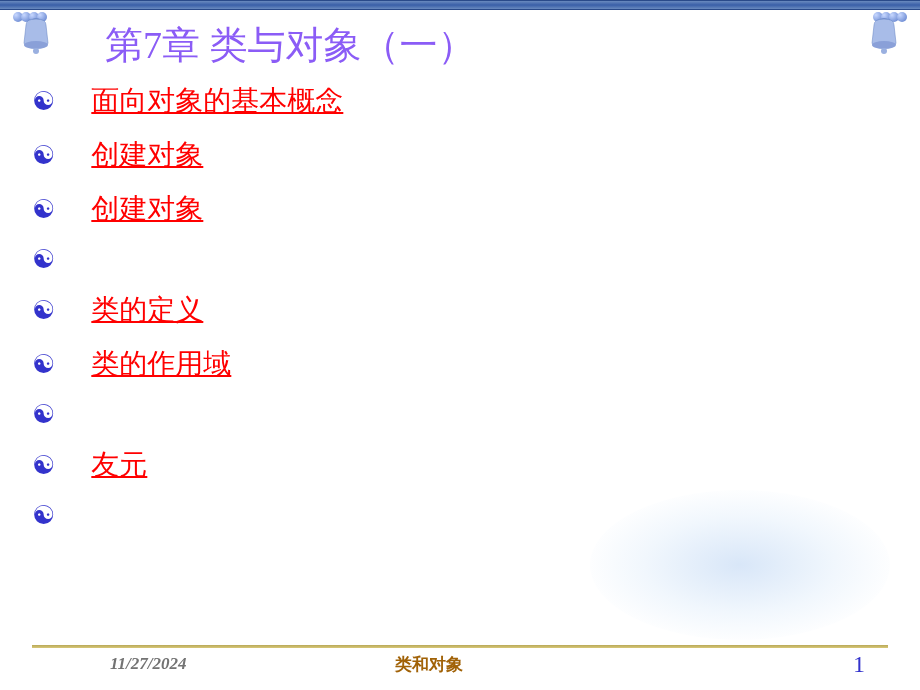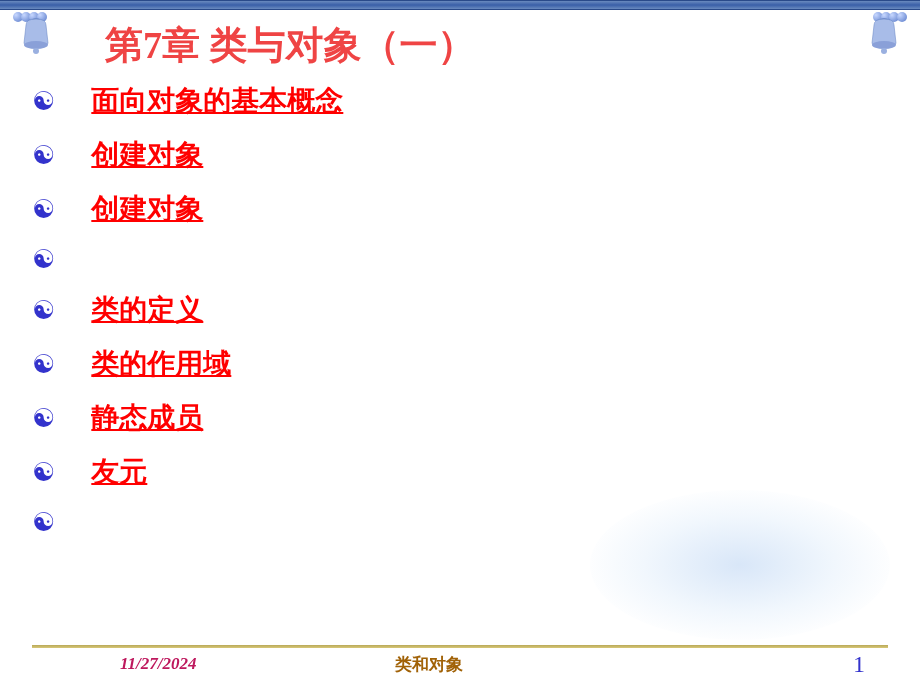--- a/index.html
+++ b/index.html
@@ -77,22 +77,22 @@
     
     .corner-left .bell{
         left: 60%;
     }
     
     .title {
       position: absolute;
       top: 20px;
       left: 105px;
       font-size: 38px;
-      font-weight: bold;
-      color: #ef4444;
+      font-weight: normal;
+      color: #8b5cf6;
       font-family: "SimSun", serif;
     }
     
     .title .chapter-num {
       font-family: "Times New Roman", serif;
     }
     
     .content-list {
       position: absolute;
       top: 82px;
@@ -110,21 +110,21 @@
       font-size: 26px;
       color: #3333cc;
       margin-right: 36px;
       font-family: Arial, sans-serif;
     }
     
     .link-text {
       font-size: 28px;
       color: #ff0000;
       text-decoration: underline;
-      font-weight: bold;
+      font-weight: normal;
       font-family: "SimSun", "Times New Roman", serif;
     }
     
     .watermark {
       position: absolute;
       bottom: 50px;
       right: 30px;
       width: 300px;
       height: 150px;
       background: radial-gradient(ellipse at center, rgba(200, 220, 245, 0.7) 0%, rgba(220, 235, 250, 0.4) 45%, rgba(255,255,255,0) 75%);
@@ -145,22 +145,22 @@
       bottom: 12px;
       left: 0;
       right: 0;
       height: 28px;
       display: flex;
       align-items: center;
     }
     
     .footer-date {
       position: absolute;
-      left: 120px;
-      color: #be185d;
+      left: 110px;
+      color: #737373;
       font-size: 17px;
       font-weight: bold;
       font-style: italic;
       font-family: "Times New Roman", serif;
     }
     
     .footer-title {
       position: absolute;
       left: 395px;
       color: #a16207;
@@ -233,21 +233,20 @@
   <li>
     <span class="bullet">☯</span>
     <a class="link-text">类的定义</a>
   </li>
   <li>
     <span class="bullet">☯</span>
     <a class="link-text">类的作用域</a>
   </li>
   <li>
     <span class="bullet">☯</span>
-    <a class="link-text">静态成员</a>
   </li>
   <li>
     <span class="bullet">☯</span>
     <a class="link-text">友元</a>
   </li>
   <li>
     <span class="bullet">☯</span>
   </li>
 </ul>
 

